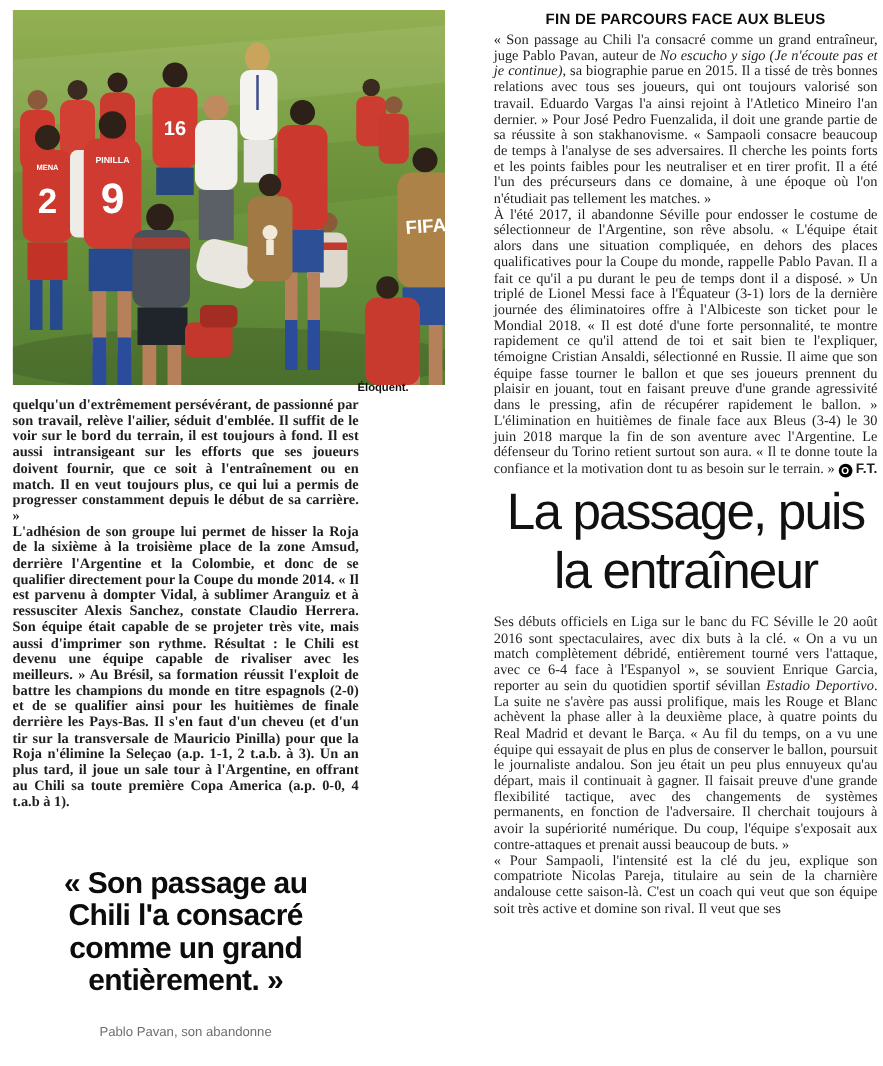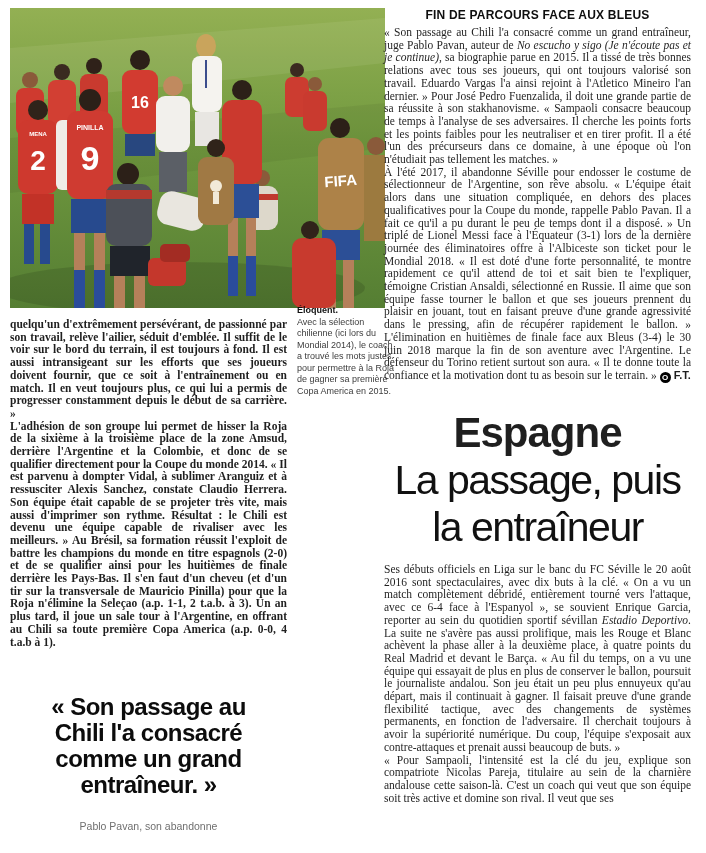--- a/index.html
+++ b/index.html
@@ -1,32 +1,32 @@
 <!DOCTYPE html>
 <html lang="fr"><head>
 <meta charset="utf-8">
 <style>
   html,body{margin:0;padding:0;background:#ffffff;}
   .page{
     position:relative;width:706px;height:853px;background:#fff;overflow:hidden;
     font-family:"Liberation Serif","DejaVu Serif",serif;color:#1f1f1f;
   }
   
-  .photo{position:absolute;left:10px;top:8px;width:375px;height:300px;overflow:hidden;}
+  .photo{position:absolute;left:10px;top:8px;width:346px;height:300px;overflow:hidden;}
   .photo svg{display:block;}
   
   .caption{
-    position:absolute;left:297px;top:305px;width:99px;
+    position:absolute;left:286px;top:305px;width:99px;
     font-family:"Liberation Sans","DejaVu Sans",sans-serif;
     font-size:9px;line-height:11.5px;color:#3d3d3d;
   }
   .caption-lead{display:block;font-weight:bold;color:#101010;}
   
   .left-col{position:absolute;left:10px;top:318px;width:277px;font-weight:bold;}
-  .right-col{position:absolute;left:384px;top:8px;width:307px;}
+  .right-col{position:absolute;left:395px;top:8px;width:307px;}
   .body-p{
     margin:0;font-size:11.5px;line-height:12.7px;text-align:justify;
     hyphens:auto;-webkit-hyphens:auto;
   }
   .kicker{
     margin:0 0 4px 0;text-align:center;
     font-family:"Liberation Sans","DejaVu Sans",sans-serif;
     font-size:12px;font-weight:bold;letter-spacing:.2px;color:#0e0e0e;
   }
   
@@ -190,39 +190,37 @@
         <circle cx="366" cy="138" r="9" fill="#8a5a3a"></circle>
         <rect x="354" y="147" width="21" height="86" fill="#9c7a3f"></rect>
         <rect x="282" y="230" width="44" height="70" rx="10" fill="#c83a2e"></rect>
         <circle cx="300" cy="222" r="9" fill="#30231a"></circle>
       </g>
     </svg>
   </div>
 
   <div class="caption">
     <span class="caption-lead">Éloquent.</span>
-    <span>Avec la sélection chilienne (ici lors du Mondial 2014), le coach a trouvé les mots justes pour permettre à la Roja de gagner sa première Copa America en 2015.</span>
   </div>
 
   <div class="left-col">
     <p class="body-p"><span>quelqu'un d'extrêmement persévérant, de passionné par son travail, relève l'ailier, séduit d'emblée. Il suffit de le voir sur le bord du terrain, il est toujours à fond. Il est aussi intransigeant sur les efforts que ses joueurs doivent fournir, que ce soit à l'entraînement ou en match. Il en veut toujours plus, ce qui lui a permis de progresser constamment depuis le début de sa carrière. »</span></p>
     <p class="body-p"><span>L'adhésion de son groupe lui permet de hisser la Roja de la sixième à la troisième place de la zone Amsud, derrière l'Argentine et la Colombie, et donc de se qualifier directement pour la Coupe du monde 2014. « Il est parvenu à dompter Vidal, à sublimer Aranguiz et à ressusciter Alexis Sanchez, constate Claudio Herrera. Son équipe était capable de se projeter très vite, mais aussi d'imprimer son rythme. Résultat : le Chili est devenu une équipe capable de rivaliser avec les meilleurs. » Au Brésil, sa formation réussit l'exploit de battre les champions du monde en titre espagnols (2-0) et de se qualifier ainsi pour les huitièmes de finale derrière les Pays-Bas. Il s'en faut d'un cheveu (et d'un tir sur la transversale de Mauricio Pinilla) pour que la Roja n'élimine la Seleçao (a.p. 1-1, 2 t.a.b. à 3). Un an plus tard, il joue un sale tour à l'Argentine, en offrant au Chili sa toute première Copa America (a.p. 0-0, 4 t.a.b à 1).</span></p>
   </div>
 
   <div class="pull-quote">« Son passage au
 Chili l'a consacré
 comme un grand
-entraîneur. »</div>
+entièrement. »</div>
   <div class="attribution">Pablo Pavan, son abandonne</div>
 
   <div class="right-col">
     <h3 class="kicker">FIN DE PARCOURS FACE AUX BLEUS</h3>
     <p class="body-p"><span>« Son passage au Chili l'a consacré comme un grand entraîneur, juge Pablo Pavan, auteur de </span><em>No escucho y sigo (Je n'écoute pas et je continue)</em><span>, sa biographie parue en 2015. Il a tissé de très bonnes relations avec tous ses joueurs, qui ont toujours valorisé son travail. Eduardo Vargas l'a ainsi rejoint à l'Atletico Mineiro l'an dernier. » Pour José Pedro Fuenzalida, il doit une grande partie de sa réussite à son stakhanovisme. « Sampaoli consacre beaucoup de temps à l'analyse de ses adversaires. Il cherche les points forts et les points faibles pour les neutraliser et en tirer profit. Il a été l'un des précurseurs dans ce domaine, à une époque où l'on n'étudiait pas tellement les matches. »</span></p>
     <p class="body-p"><span>À l'été 2017, il abandonne Séville pour endosser le costume de sélectionneur de l'Argentine, son rêve absolu. « L'équipe était alors dans une situation compliquée, en dehors des places qualificatives pour la Coupe du monde, rappelle Pablo Pavan. Il a fait ce qu'il a pu durant le peu de temps dont il a disposé. » Un triplé de Lionel Messi face à l'Équateur (3-1) lors de la dernière journée des éliminatoires offre à l'Albiceste son ticket pour le Mondial 2018. « Il est doté d'une forte personnalité, te montre rapidement ce qu'il attend de toi et sait bien te l'expliquer, témoigne Cristian Ansaldi, sélectionné en Russie. Il aime que son équipe fasse tourner le ballon et que ses joueurs prennent du plaisir en jouant, tout en faisant preuve d'une grande agressivité dans le pressing, afin de récupérer rapidement le ballon. » L'élimination en huitièmes de finale face aux Bleus (3-4) le 30 juin 2018 marque la fin de son aventure avec l'Argentine. Le défenseur du Torino retient surtout son aura. « Il te donne toute la confiance et la motivation dont tu as besoin sur le terrain. » </span><span class="endmark">O</span><span class="b"> F.T.</span></p>
 
-    <h2 class="espagne">Espagne</h2>
     <h1 class="subhead"><span>La passage, puis</span><br><span>la entraîneur</span></h1>
 
     <p class="body-p"><span>Ses débuts officiels en Liga sur le banc du FC Séville le 20 août 2016 sont spectaculaires, avec dix buts à la clé. « On a vu un match complètement débridé, entièrement tourné vers l'attaque, avec ce 6-4 face à l'Espanyol », se souvient Enrique Garcia, reporter au sein du quotidien sportif sévillan </span><em>Estadio Deportivo</em><span>. La suite ne s'avère pas aussi prolifique, mais les Rouge et Blanc achèvent la phase aller à la deuxième place, à quatre points du Real Madrid et devant le Barça. « Au fil du temps, on a vu une équipe qui essayait de plus en plus de conserver le ballon, poursuit le journaliste andalou. Son jeu était un peu plus ennuyeux qu'au départ, mais il continuait à gagner. Il faisait preuve d'une grande flexibilité tactique, avec des changements de systèmes permanents, en fonction de l'adversaire. Il cherchait toujours à avoir la supériorité numérique. Du coup, l'équipe s'exposait aux contre-attaques et prenait aussi beaucoup de buts. »</span></p>
     <p class="body-p"><span>« Pour Sampaoli, l'intensité est la clé du jeu, explique son compatriote Nicolas Pareja, titulaire au sein de la charnière andalouse cette saison-là. C'est un coach qui veut que son équipe soit très active et domine son rival. Il veut que ses</span></p>
   </div>
 
 </div>
 
 </body></html>

